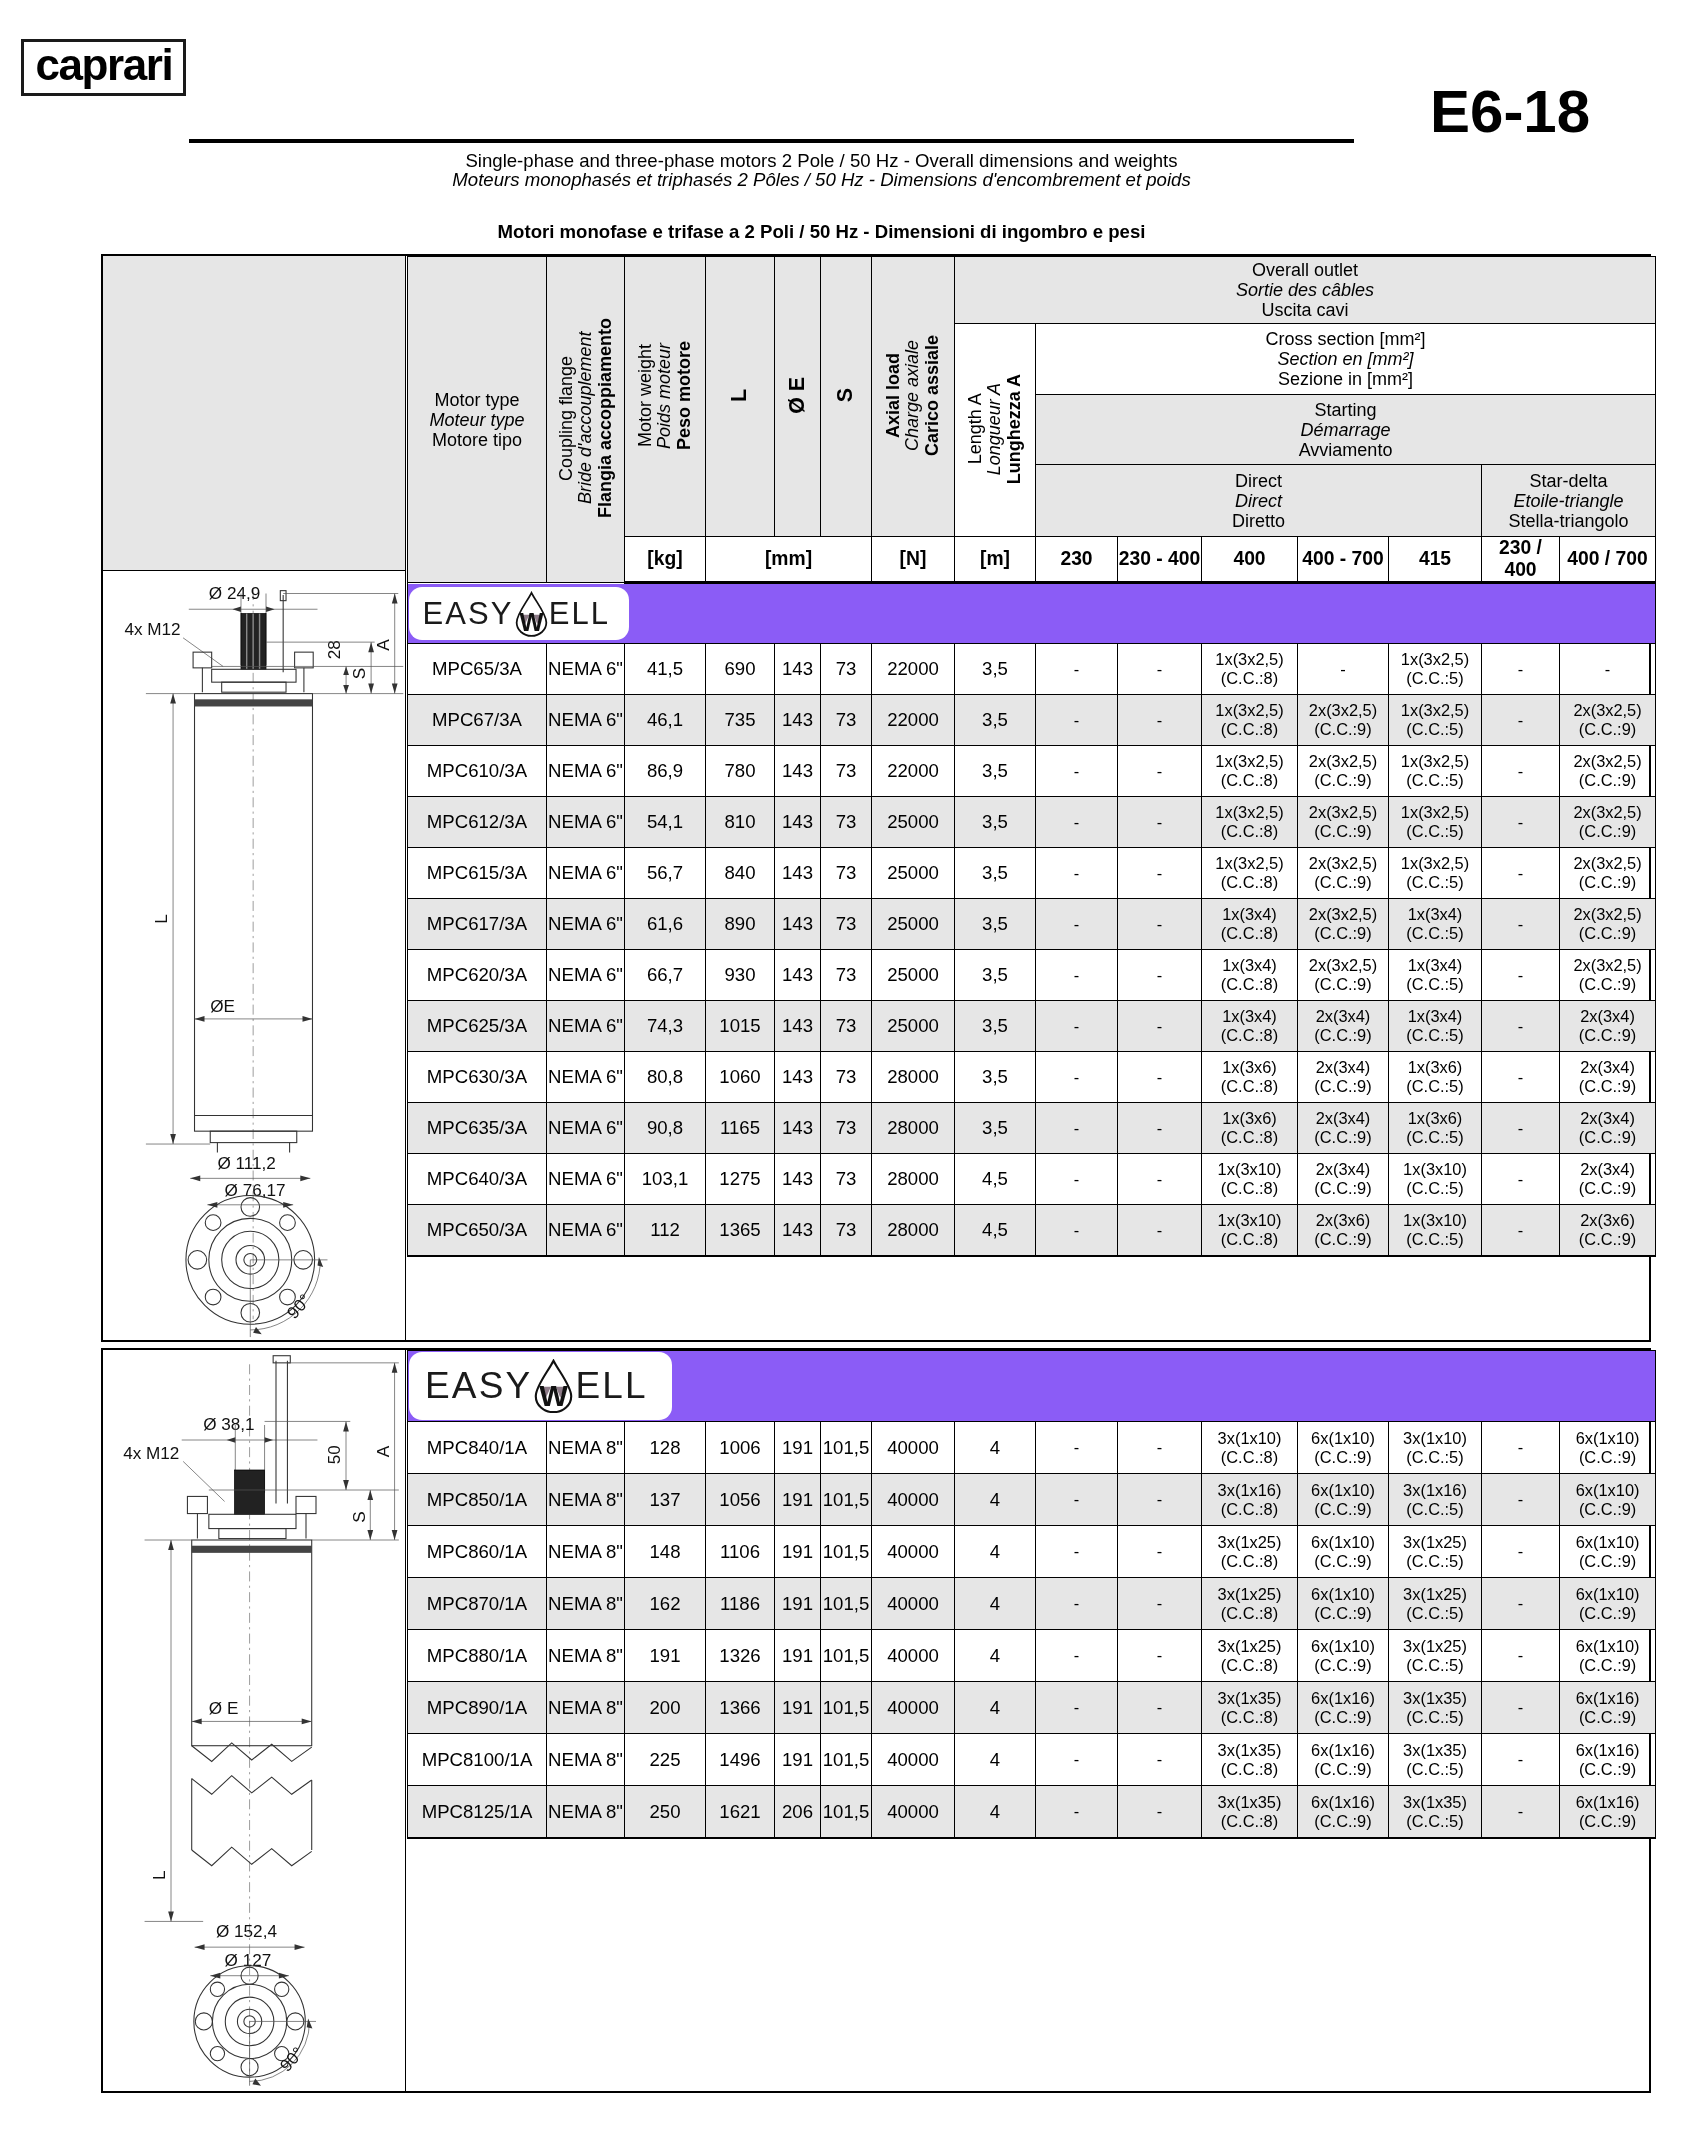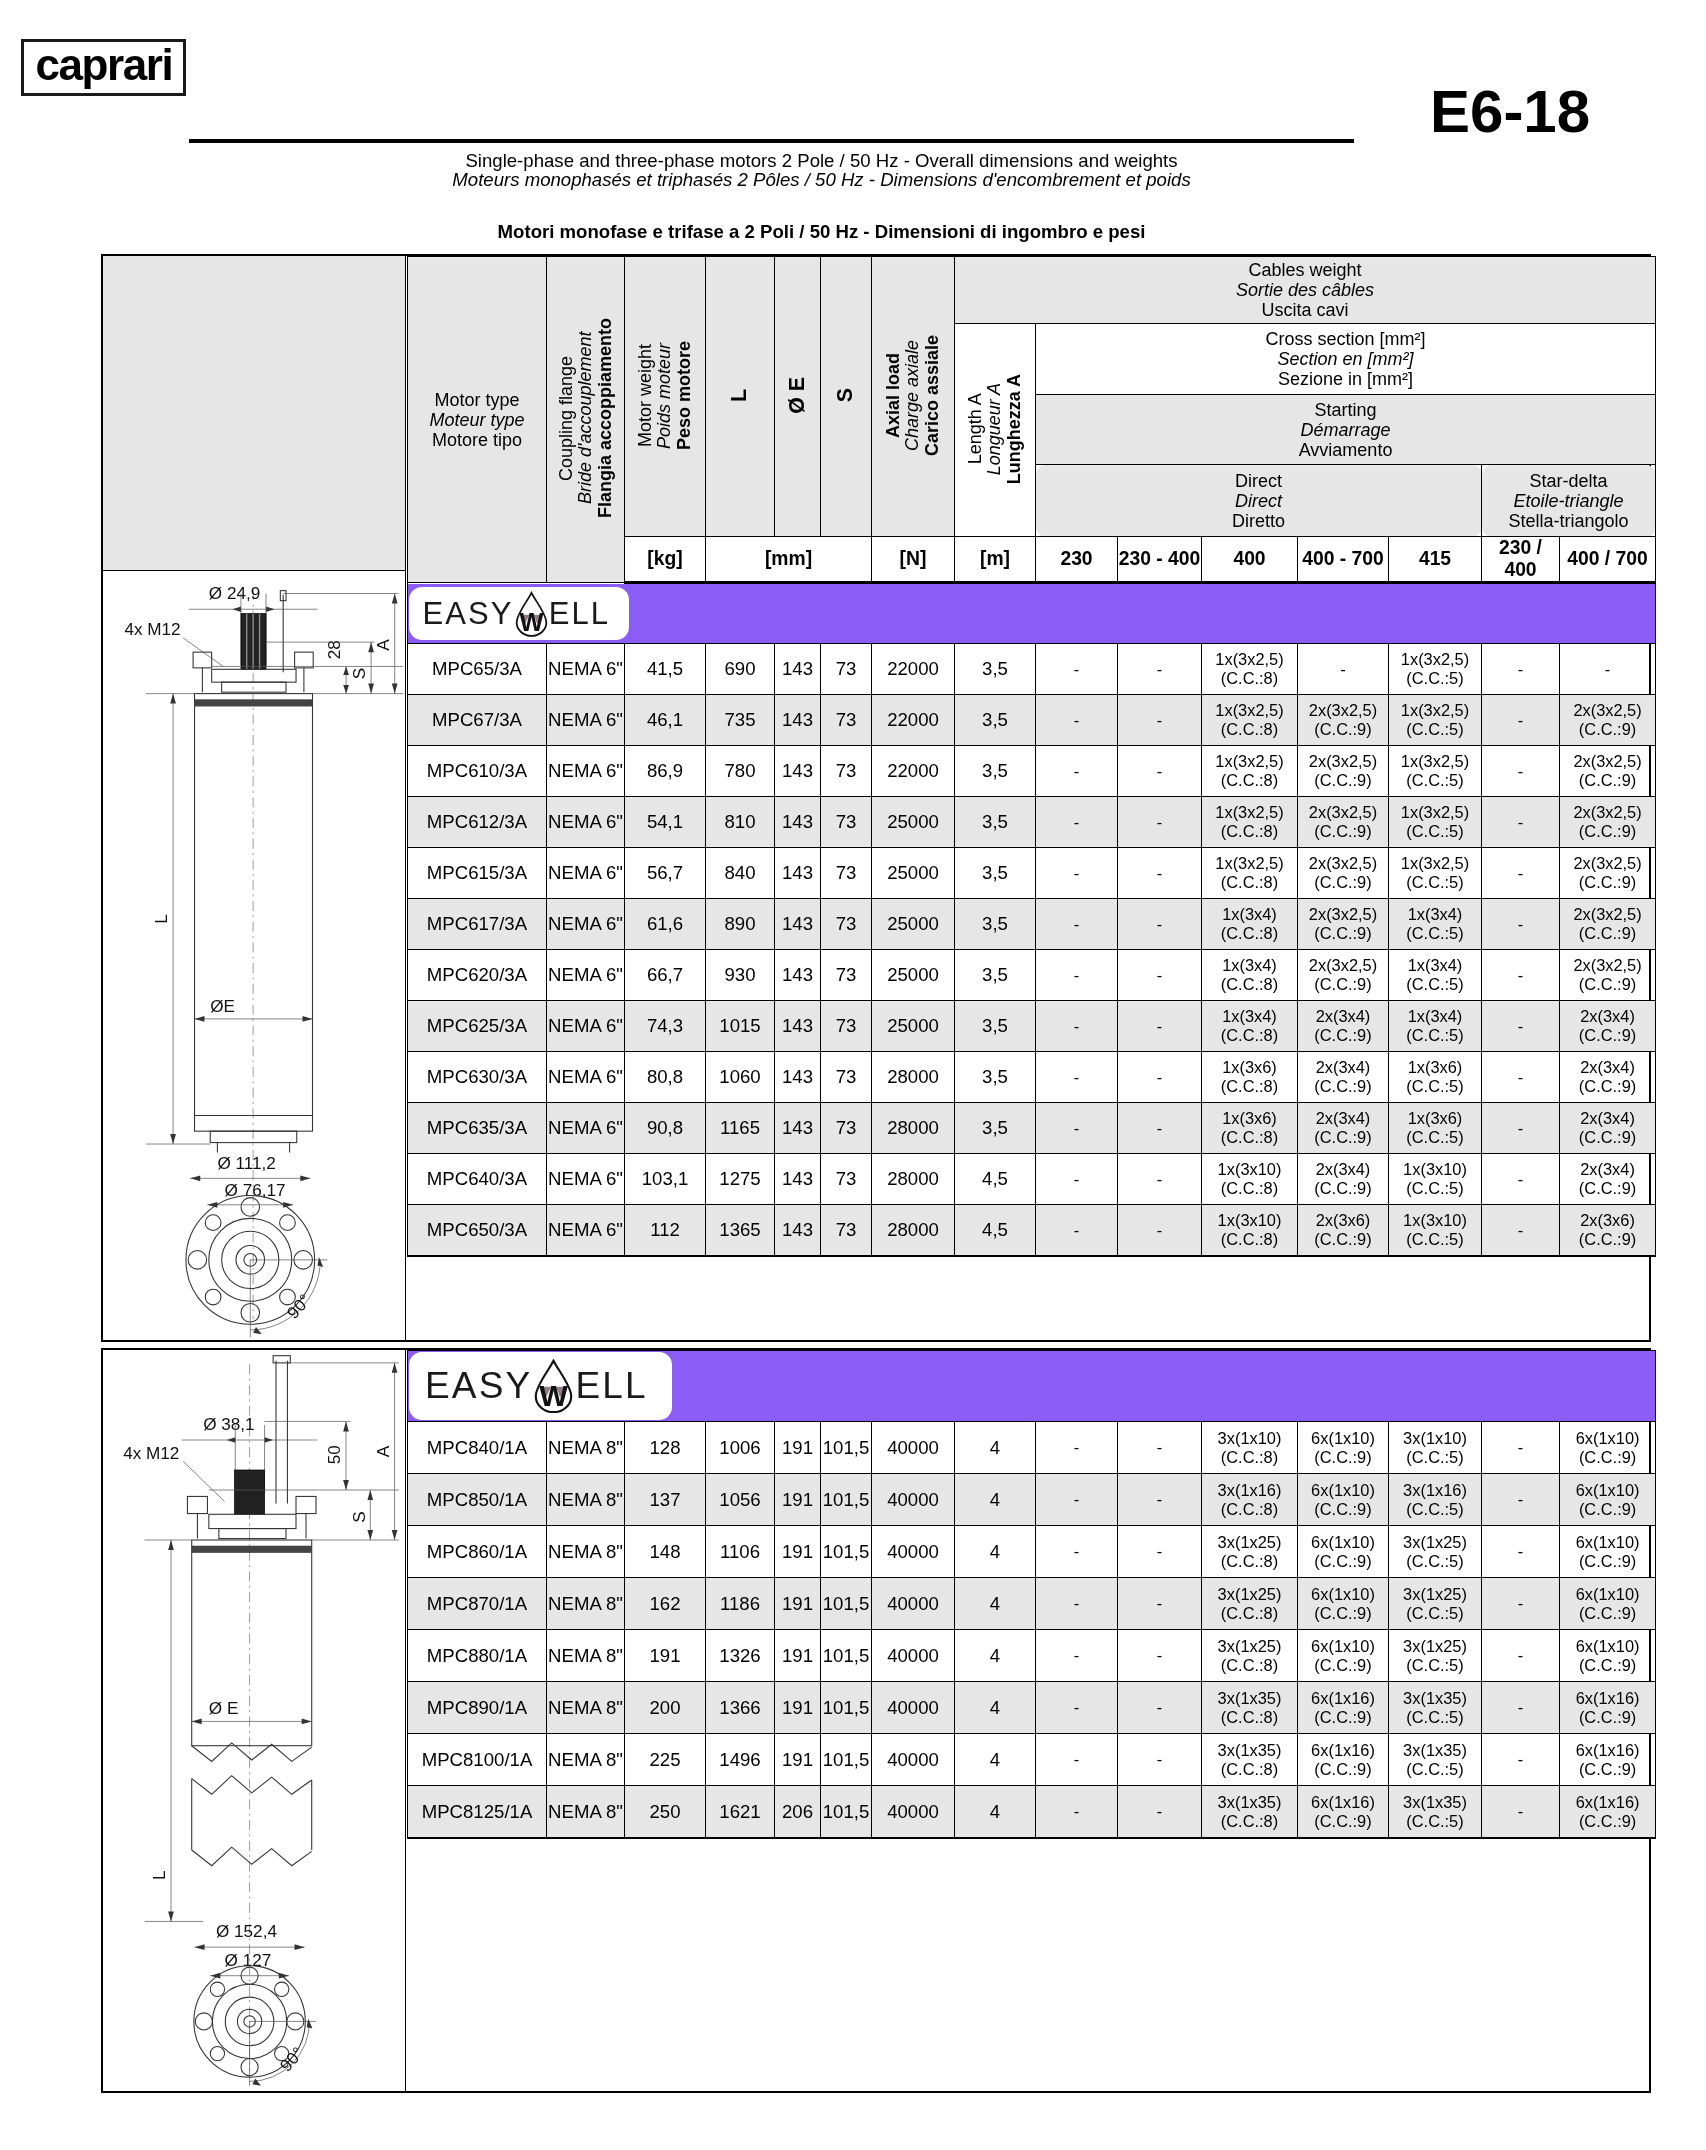--- a/index.html
+++ b/index.html
@@ -36,21 +36,21 @@
   .vert{writing-mode:vertical-rl;transform:rotate(180deg);display:inline-block;font-size:18px;line-height:19.3px;white-space:nowrap;}
   .vert .en,.vert .fr,.vert .it{display:block;}
   .vert .fr{font-style:italic;}
   .vert .it{font-weight:bold;}
   .vert.big{font-size:21.4px;font-weight:bold;}
   th.white{background:#fff;}
 
   tr.r-a th{height:66px;}
   tr.r-b th{height:70px;}
   tr.r-c th{height:69px;}
-  tr.r-d th{height:71px;border-radius:10px;}
+  tr.r-d th{height:71px;}
   tr.unit th{height:34px;background:#fff;font-weight:bold;font-size:19.3px;border-bottom:3.6px solid #000;}
 
   tbody.band td{height:59px;background:#8b5cf6;border-bottom:1.4px solid #000;text-align:left;}
   #block2 tbody.band td{height:70px;}
 
   .brand-box{background:#fff;border-radius:13px;margin-left:1.4px;display:inline-flex;align-items:center;
     padding:4.3px 18.6px 4.3px 13px;height:44px;}
   #block2 .brand-box{height:57px;padding:5.7px 24px 5.7px 15.7px;}
   .brand-box .bt{font-size:31px;letter-spacing:2.1px;color:#1a1a1a;}
   #block2 .brand-box .bt{font-size:37px;}
@@ -231,21 +231,21 @@
           <th rowspan="4"><div class="vert big">S</div></th>
           <th rowspan="4">
             <div class="vert">
               <span class="en" style="font-weight:bold">Axial load</span>
               <span class="fr">Charge axiale</span>
               <span class="it">Carico assiale</span>
             </div>
           </th>
           <th colspan="8">
             <div class="hdr-3l">
-              <span class="en">Cables weight</span>
+              <span class="en">Overall outlet</span>
               <span class="fr">Sortie des câbles</span>
               <span class="it">Uscita cavi</span>
             </div>
           </th>
         </tr>
         <tr class="r-b">
           <th rowspan="3" class="white">
             <div class="vert">
               <span class="en">Length A</span>
               <span class="fr">Longueur A</span>

